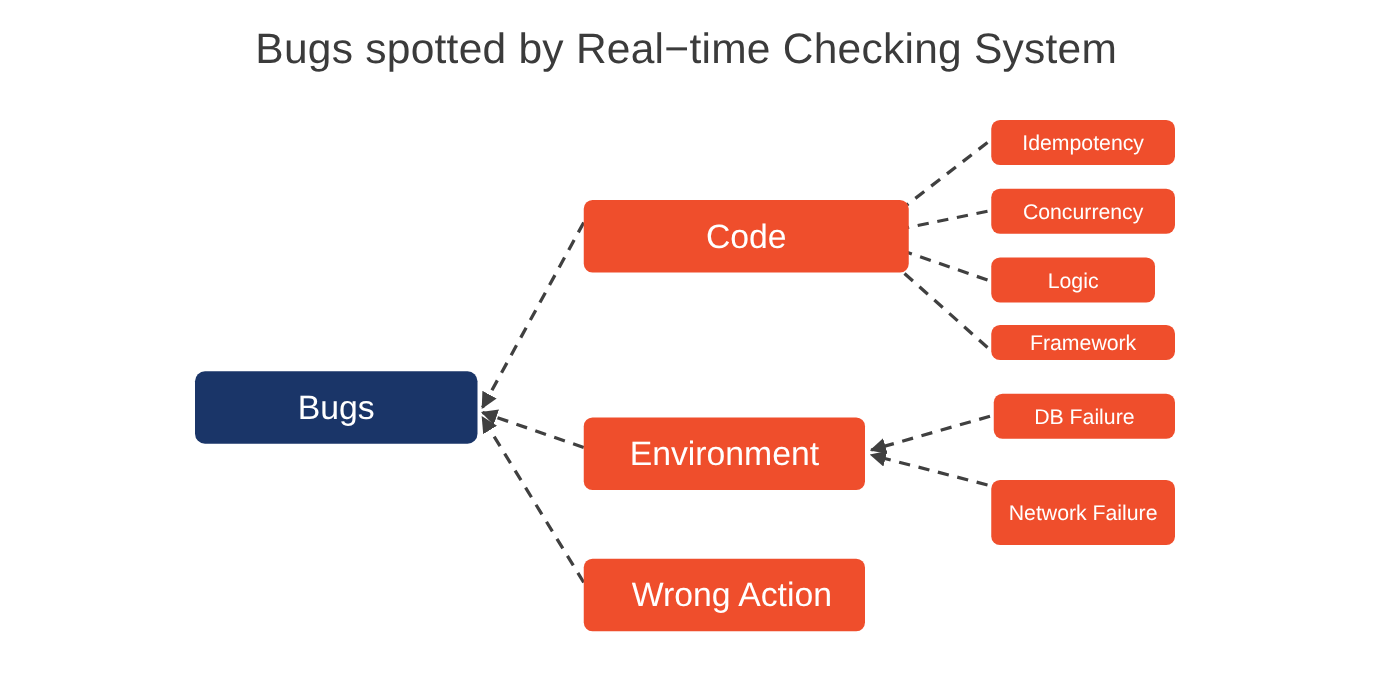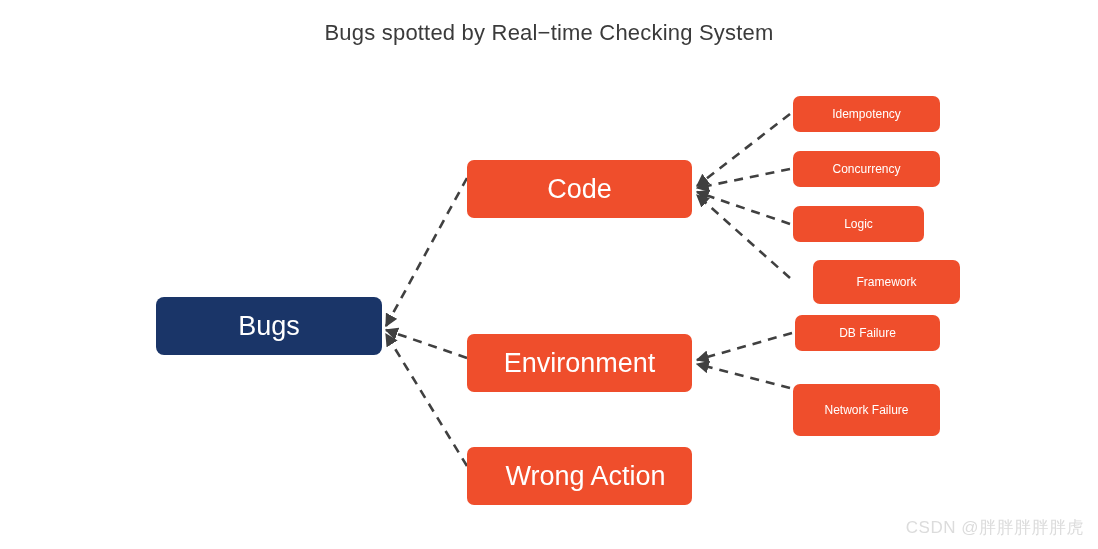--- a/index.html
+++ b/index.html
@@ -14,21 +14,21 @@
     background: #ffffff;
     font-family: "Liberation Sans", sans-serif;
     overflow: hidden;
   }
   #title {
     position: absolute;
     left: 0;
     top: 20px;
     width: 1098px;
     text-align: center;
-    font-size: 22px;
+    font-size: 34px;
     color: #3b3b3b;
     letter-spacing: 0.2px;
     font-weight: 400;
     white-space: nowrap;
   }
   .node {
     position: absolute;
     box-sizing: border-box;
     display: flex;
     align-items: center;
@@ -45,21 +45,21 @@
   }
   .node.branch {
     background: #ef4e2c;
   }
   .node.leaf {
     background: #ef4e2c;
     border-radius: 7px;
   }
   .node.root .lbl { font-size: 27px; }
   .node.branch .lbl { font-size: 27px; }
-  .node.leaf .lbl { font-size: 12px; }
+  .node.leaf .lbl { font-size: 17px; }
   .lbl { display: block; }
 
   #links {
     position: absolute;
     left: 0;
     top: 0;
     width: 1098px;
     height: 549px;
     pointer-events: none;
   }
@@ -94,44 +94,43 @@
       <line x1="790" y1="224" x2="697" y2="192" stroke="#404040" stroke-width="2.6" stroke-dasharray="9 7" stroke-linecap="butt" marker-end="url(#arrow)"></line>
       <line x1="790" y1="278" x2="697" y2="195" stroke="#404040" stroke-width="2.6" stroke-dasharray="9 7" stroke-linecap="butt" marker-end="url(#arrow)"></line>
       <line x1="792" y1="333" x2="697" y2="360" stroke="#404040" stroke-width="2.6" stroke-dasharray="9 7" stroke-linecap="butt" marker-end="url(#arrow)"></line>
       <line x1="790" y1="388" x2="697" y2="364" stroke="#404040" stroke-width="2.6" stroke-dasharray="9 7" stroke-linecap="butt" marker-end="url(#arrow)"></line>
     </svg>
 
   <div id="nodes">
       <div class="node root" style="left: 156px; top: 297px; width: 226px; height: 58px;">
         <span class="lbl">Bugs</span>
       </div>
-      <div class="node branch" style="left: 467px; top: 160px; width: 225px; height: 58px;">
+      <div class="node branch" style="left: 467px; top: 160px; width: 260px; height: 58px;">
         <span class="lbl">Code</span>
       </div>
       <div class="node branch" style="left: 467px; top: 334px; width: 225px; height: 58px;">
         <span class="lbl">Environment</span>
       </div>
       <div class="node branch" style="left: 467px; top: 447px; width: 225px; height: 58px; padding-left: 12px;">
         <span class="lbl">Wrong Action</span>
       </div>
       <div class="node leaf" style="left: 793px; top: 96px; width: 147px; height: 36px;">
         <span class="lbl">Idempotency</span>
       </div>
       <div class="node leaf" style="left: 793px; top: 151px; width: 147px; height: 36px; text-align: right;">
         <span class="lbl">Concurrency</span>
       </div>
       <div class="node leaf" style="left: 793px; top: 206px; width: 131px; height: 36px;">
         <span class="lbl">Logic</span>
       </div>
-      <div class="node leaf" style="left: 793px; top: 260px; width: 147px; height: 44px; margin-left: 20px;">
+      <div class="node leaf" style="left: 793px; top: 260px; width: 147px; height: 28px;">
         <span class="lbl">Framework</span>
       </div>
       <div class="node leaf" style="left: 795px; top: 315px; width: 145px; height: 36px;">
         <span class="lbl">DB Failure</span>
       </div>
       <div class="node leaf" style="left: 793px; top: 384px; width: 147px; height: 52px;">
         <span class="lbl">Network Failure</span>
       </div>
     </div>
 
-  <div id="watermark">CSDN @胖胖胖胖胖虎</div>
 
 </div>
 
 </body></html>

